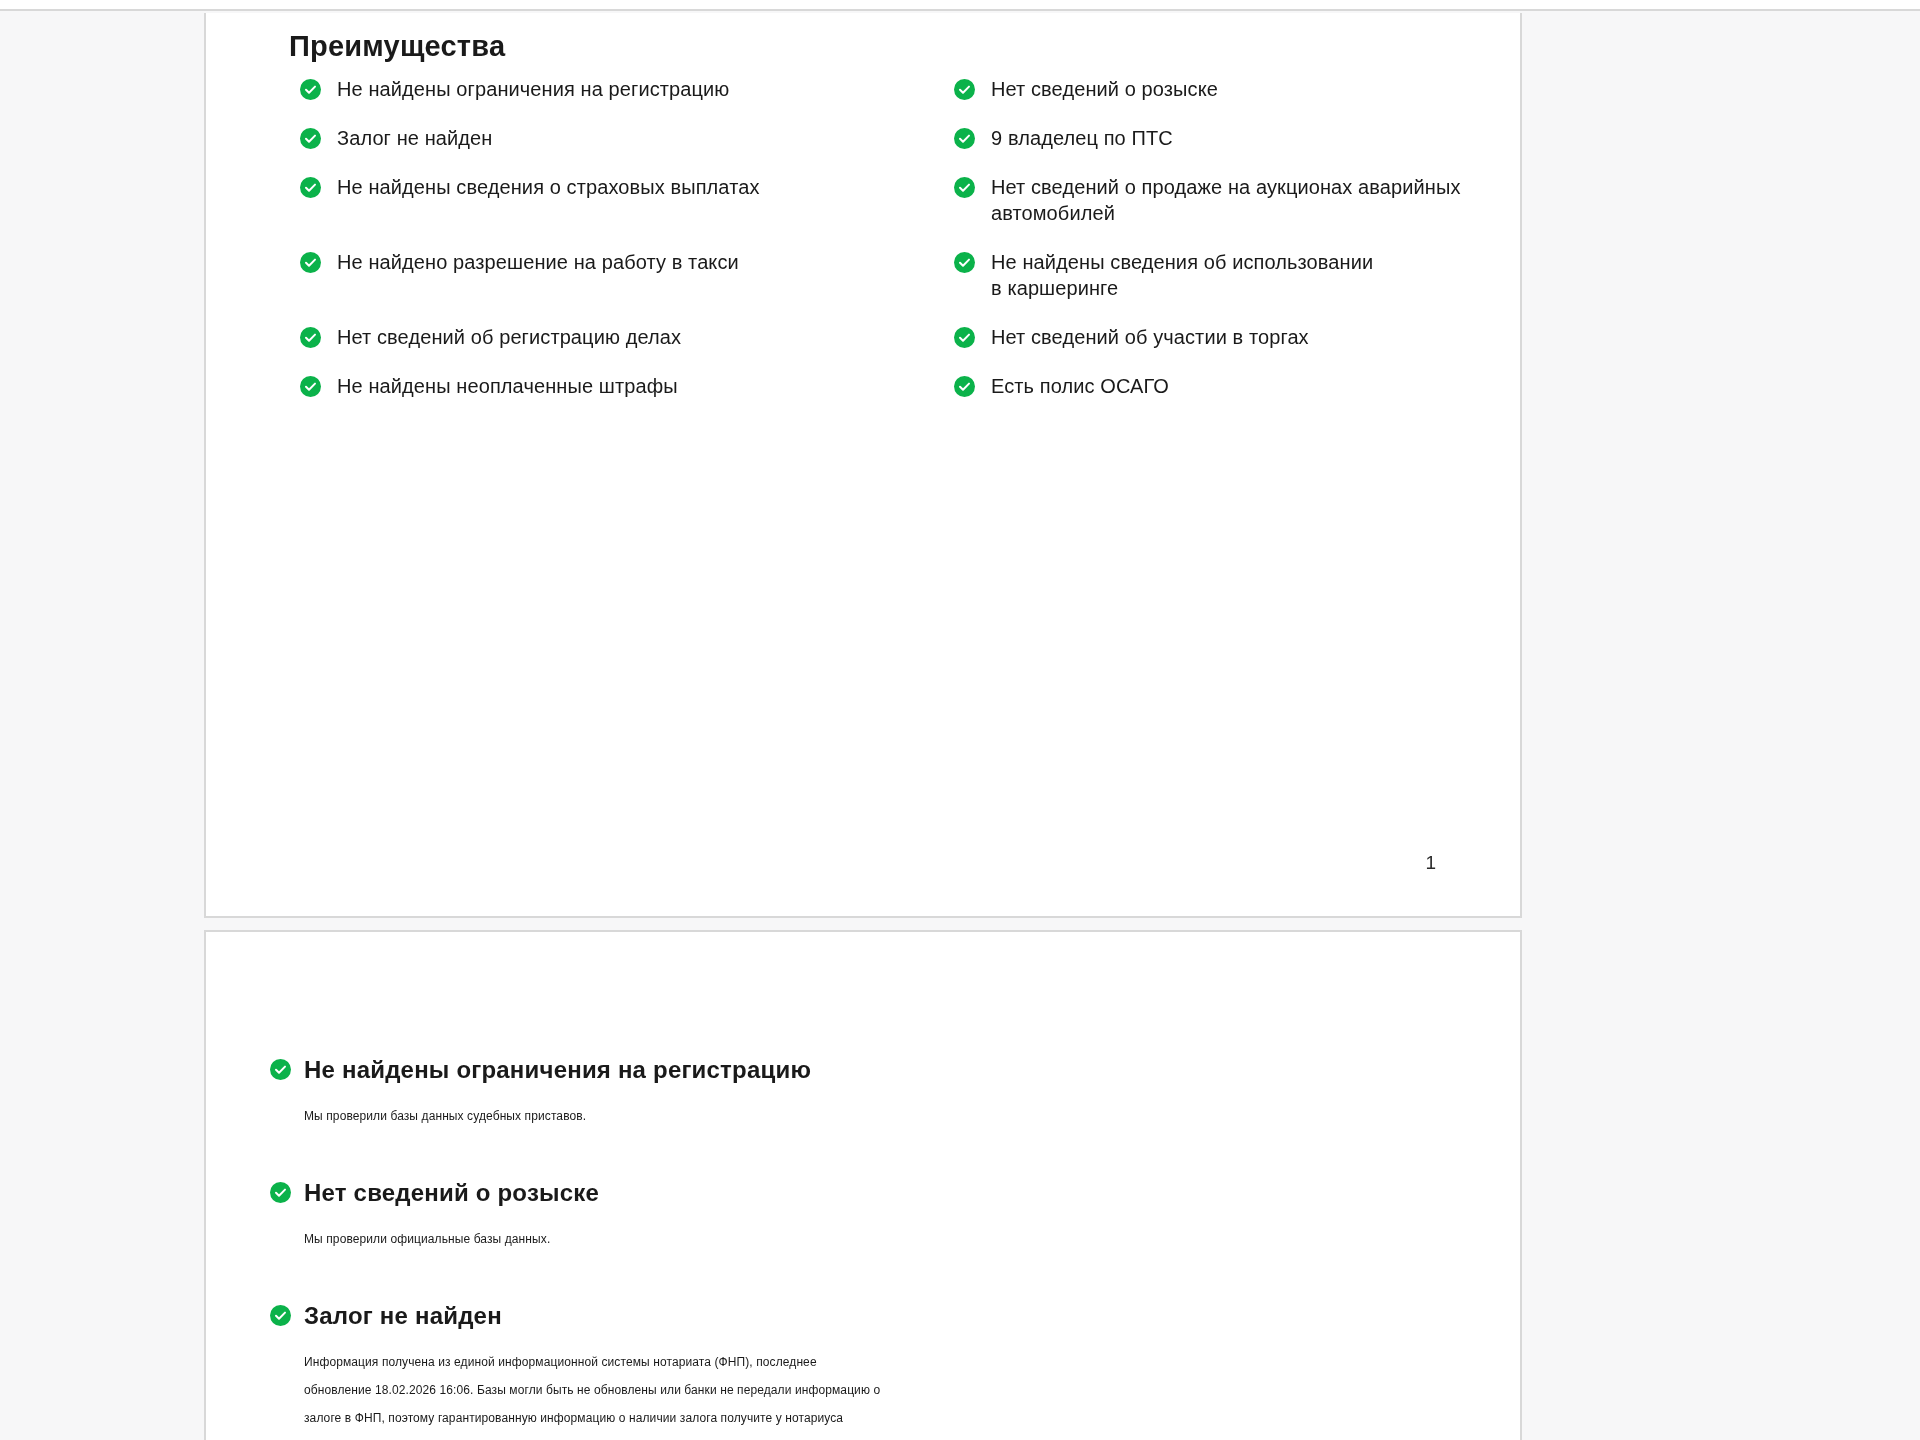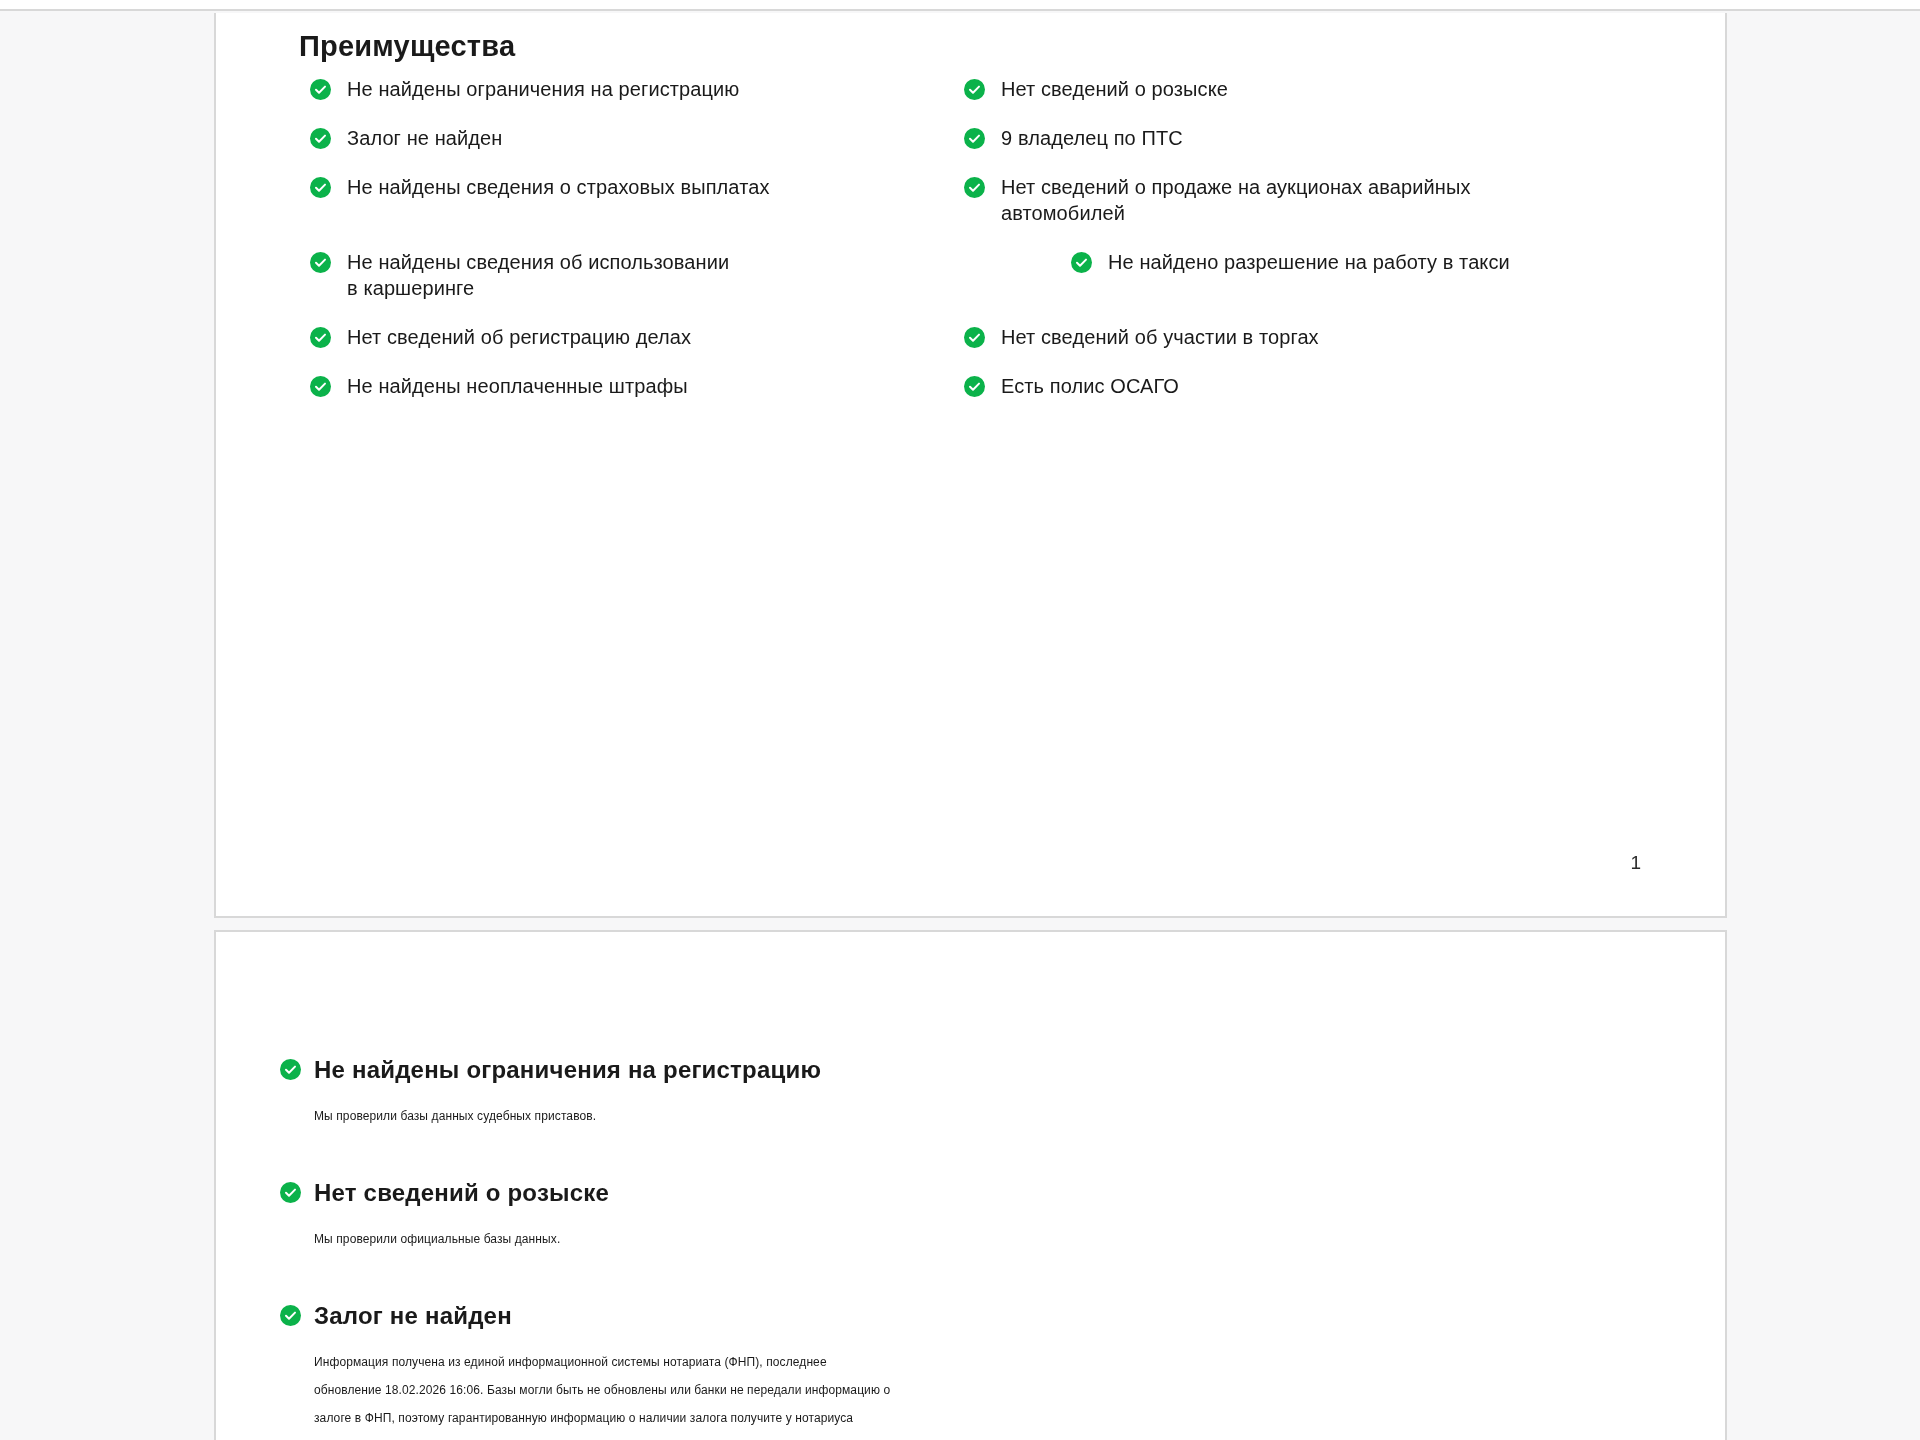--- a/index.html
+++ b/index.html
@@ -12,22 +12,22 @@
     position: relative;
   }
   .top-strip {
     position: absolute; top: 0; left: 0;
     width: 100%; height: 11px;
     background: #ffffff;
     border-bottom: 2px solid #d8d8d8;
   }
   .card {
     position: absolute;
-    left: 214px;
-    width: 1513px;
+    left: 204px;
+    width: 1318px;
     background: #ffffff;
   }
   .card1 {
     top: 13px;
     height: 905px;
     border-left: 2px solid #d8d8d8;
     border-right: 2px solid #d8d8d8;
     border-bottom: 2px solid #d8d8d8;
     padding: 14px 0 0 83px;
   }
@@ -173,38 +173,38 @@
               <circle cx="10.5" cy="10.5" r="10.5" fill="#0bb24a"></circle>
               <path d="M6 10.8l3 3 6-6.2" fill="none" stroke="#fff" stroke-width="2" stroke-linecap="round" stroke-linejoin="round"></path>
             </svg>
           </span>
         <span class="cell-text">Нет сведений о продаже на аукционах аварийных
 автомобилей</span>
       </div>
     </div>
 
     <div class="row">
+      <div class="cell cell-left">
+        <span class="check-icon">
+            <svg width="21" height="21" viewBox="0 0 21 21">
+              <circle cx="10.5" cy="10.5" r="10.5" fill="#0bb24a"></circle>
+              <path d="M6 10.8l3 3 6-6.2" fill="none" stroke="#fff" stroke-width="2" stroke-linecap="round" stroke-linejoin="round"></path>
+            </svg>
+          </span>
+        <span class="cell-text">Не найдено разрешение на работу в такси</span>
+      </div>
       <div class="cell cell-right">
         <span class="check-icon">
             <svg width="21" height="21" viewBox="0 0 21 21">
               <circle cx="10.5" cy="10.5" r="10.5" fill="#0bb24a"></circle>
               <path d="M6 10.8l3 3 6-6.2" fill="none" stroke="#fff" stroke-width="2" stroke-linecap="round" stroke-linejoin="round"></path>
             </svg>
           </span>
         <span class="cell-text">Не найдены сведения об использовании
 в каршеринге</span>
-      </div>
-      <div class="cell cell-left">
-        <span class="check-icon">
-            <svg width="21" height="21" viewBox="0 0 21 21">
-              <circle cx="10.5" cy="10.5" r="10.5" fill="#0bb24a"></circle>
-              <path d="M6 10.8l3 3 6-6.2" fill="none" stroke="#fff" stroke-width="2" stroke-linecap="round" stroke-linejoin="round"></path>
-            </svg>
-          </span>
-        <span class="cell-text">Не найдено разрешение на работу в такси</span>
       </div>
     </div>
 
     <div class="row">
       <div class="cell cell-left">
         <span class="check-icon">
             <svg width="21" height="21" viewBox="0 0 21 21">
               <circle cx="10.5" cy="10.5" r="10.5" fill="#0bb24a"></circle>
               <path d="M6 10.8l3 3 6-6.2" fill="none" stroke="#fff" stroke-width="2" stroke-linecap="round" stroke-linejoin="round"></path>
             </svg>

